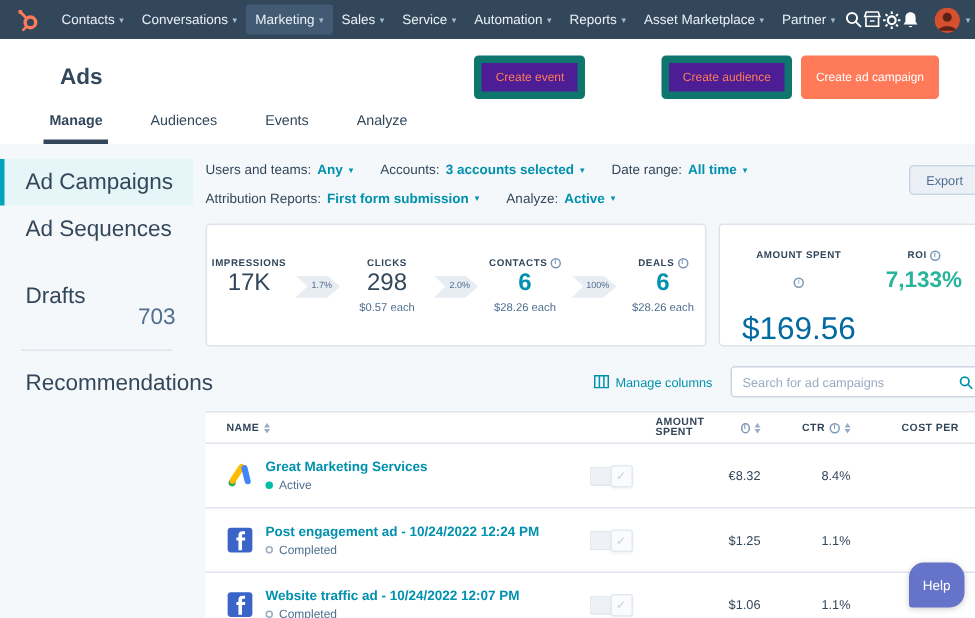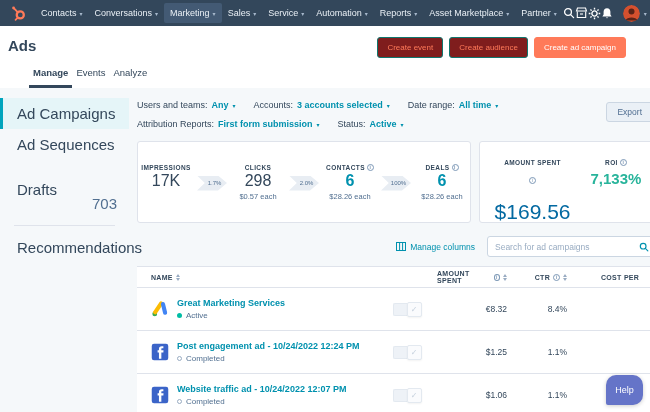--- a/index.html
+++ b/index.html
@@ -12,30 +12,30 @@
   .logo { width:17px; height:17px; margin-right:8px; flex:none; }
   .nav-item { font-size:9px; color:#eaf0f6; padding:5px 6px; display:flex; align-items:center; gap:3px; white-space:nowrap; border-radius:2px; cursor:default; }
   .nav-item.active { background:#435a74; }
   .nav-caret { font-size:6px; color:#a7b8cc; }
   .nav-spacer { flex:1; }
   .nav-icon { width:22px; height:18px; display:flex; align-items:center; justify-content:center; }
   .nav-divider { width:1px; height:14px; background:#4a617c; margin:0 5px; }
   .avatar { width:17px; height:17px; border-radius:50%; overflow:hidden; flex:none; }
 
   
-  .page-header { display:flex; align-items:flex-start; padding:11px 24px 0 8px; }
+  .page-header { display:flex; align-items:center; padding:11px 24px 0 40px; }
   .page-title { font-size:15px; font-weight:bold; color:#33475b; }
   .hdr-spacer { flex:1; }
   .btns { display:flex; gap:6px; }
   .btn { font-size:8px; padding:5px 9px; border-radius:3px; white-space:nowrap; cursor:pointer; }
-  .btn.outline { color:#ff7a59; border:1px solid #0f766e; background:#7f1d1d; }
+  .btn.outline { color:#ff7a59; border:5px solid #0f766e; background:#4c1d95;margin-left:45px; }
   .btn.solid { color:#fff; border:1px solid #ff7a59; background:#ff7a59; }
 
   
-  .tabs { display:flex; margin:9px 0 0 29px; }
+  .tabs { display:flex; gap:24px; margin:9px 0 0 29px; }
   .tab { font-size:9.5px; color:#33475b; padding:0 4px 7px 4px; cursor:pointer; }
   .tab.active { font-weight:bold; border-bottom:3px solid #33475b; }
 
   
   .content { display:flex; height:329px; background:#f5f8fa; }
   .sidebar { width:129px; flex:none; padding-top:10px; }
   .side-item { display:flex; justify-content:space-between; align-items:center; font-size:15px; color:#33475b; padding:7px 12px 7px 17px; cursor:pointer; }
   .side-item.selected { background:#e5f5f8; border-left:3px solid #00a4bd; padding-left:14px; }
   .side-count { color:#516f90;margin-top:28px; }
   .side-divider { border-top:1px solid #dfe3eb; margin:6px 14px; }
@@ -193,20 +193,21 @@
     <div class="hdr-spacer"></div>
     <div class="btns">
       <button class="btn outline">Create event</button>
       <button class="btn outline">Create audience</button>
       <button class="btn solid">Create ad campaign</button>
     </div>
   </div>
 
   <div class="tabs">
     <div class="tab active">Manage</div>
+    <div class="tab">Audiences</div>
     <div class="tab">Events</div>
     <div class="tab">Analyze</div>
   </div>
 
   <div class="content">
 
     <div class="sidebar">
       <div class="side-item selected">
           <span>Ad Campaigns</span>
         </div>
@@ -242,21 +243,21 @@
           <span class="fcaret">▾</span>
         </div>
       </div>
       <div class="filter-row">
         <div class="filter">
           <span class="flabel">Attribution Reports:</span>
           <span class="fvalue">First form submission</span>
           <span class="fcaret">▾</span>
         </div>
         <div class="filter">
-          <span class="flabel">Status:</span>
+          <span class="flabel">Analyze:</span>
           <span class="fvalue">Active</span>
           <span class="fcaret">▾</span>
         </div>
       </div>
       <button class="export-btn">Export</button>
 
       <div class="cards">
         <div class="card funnel">
           <div class="funnel-inner">
             <div class="stat">

